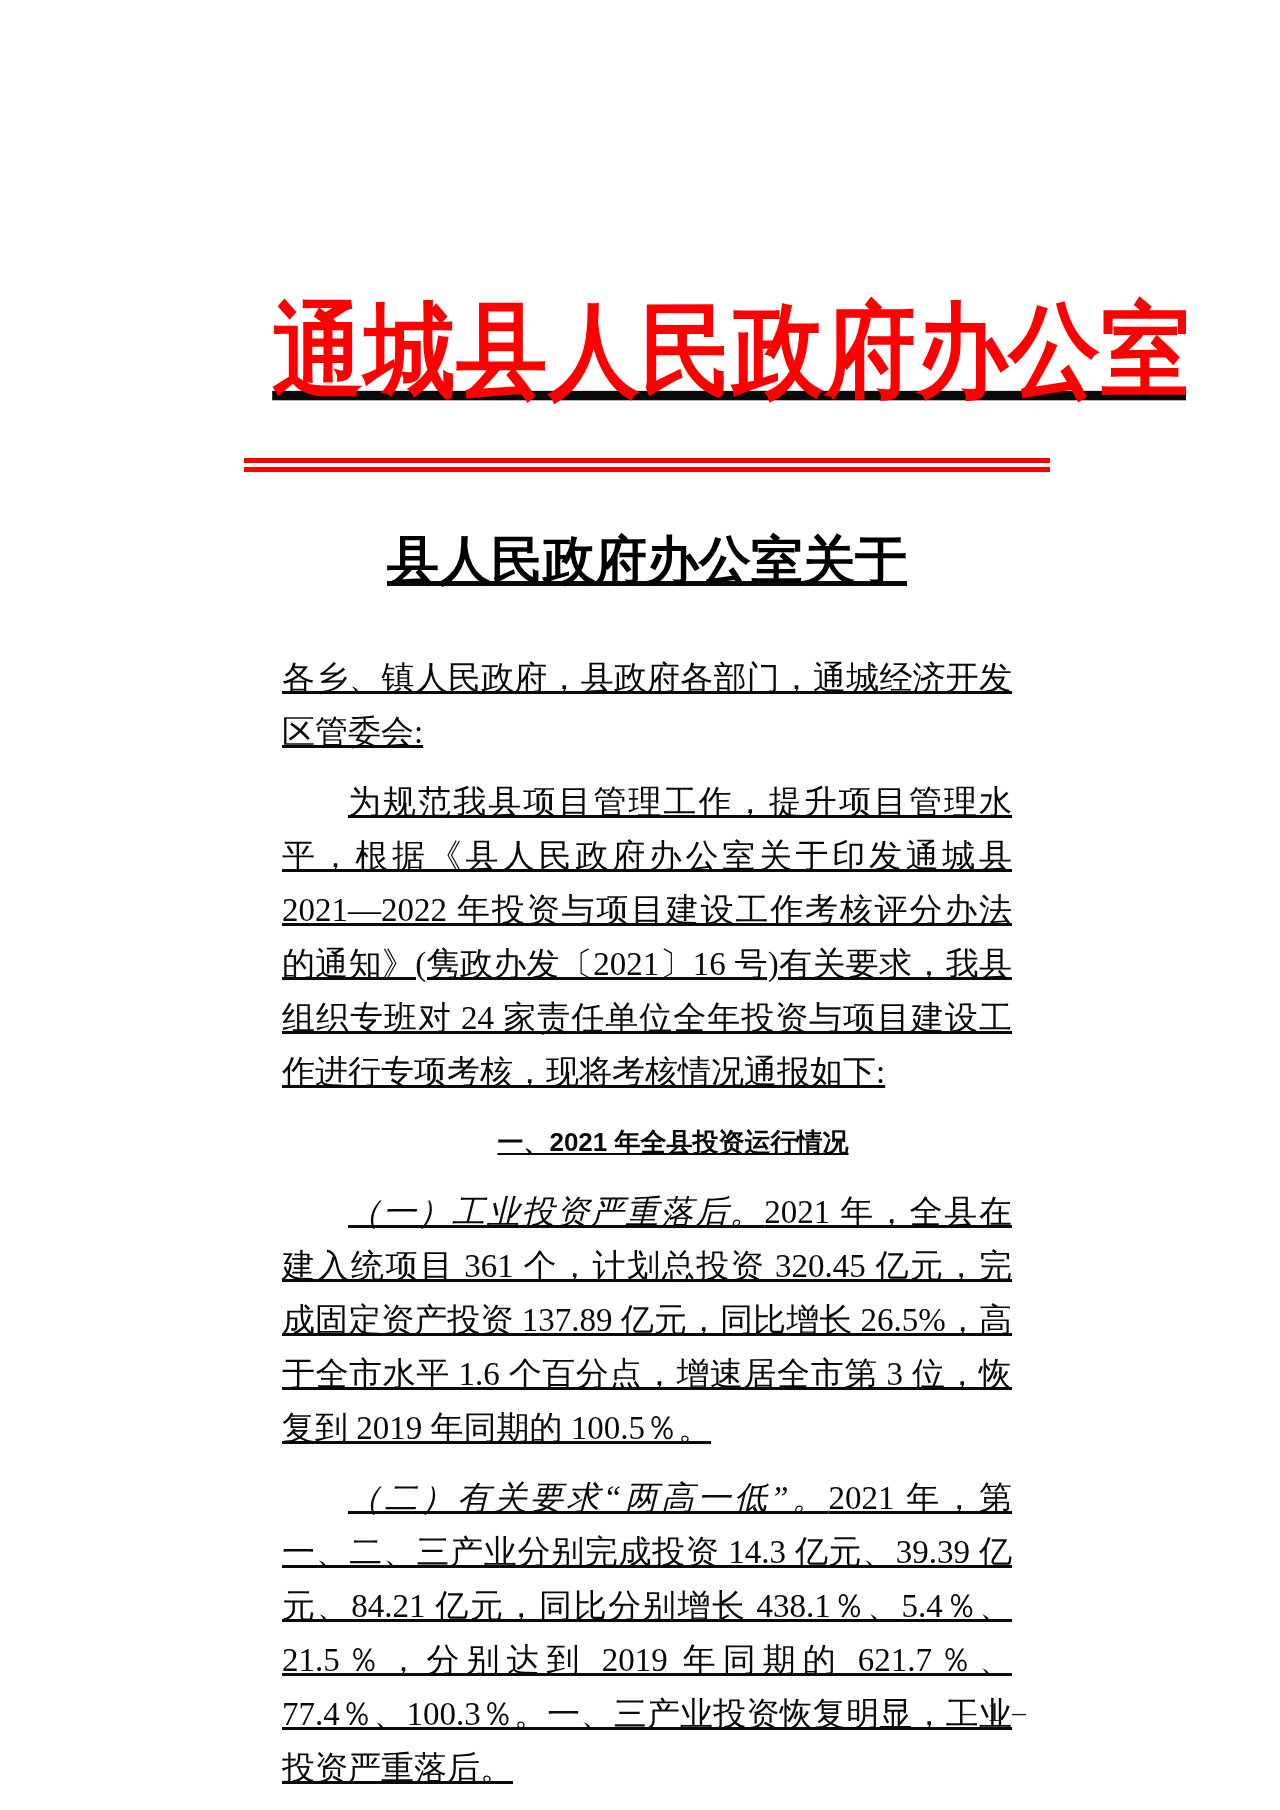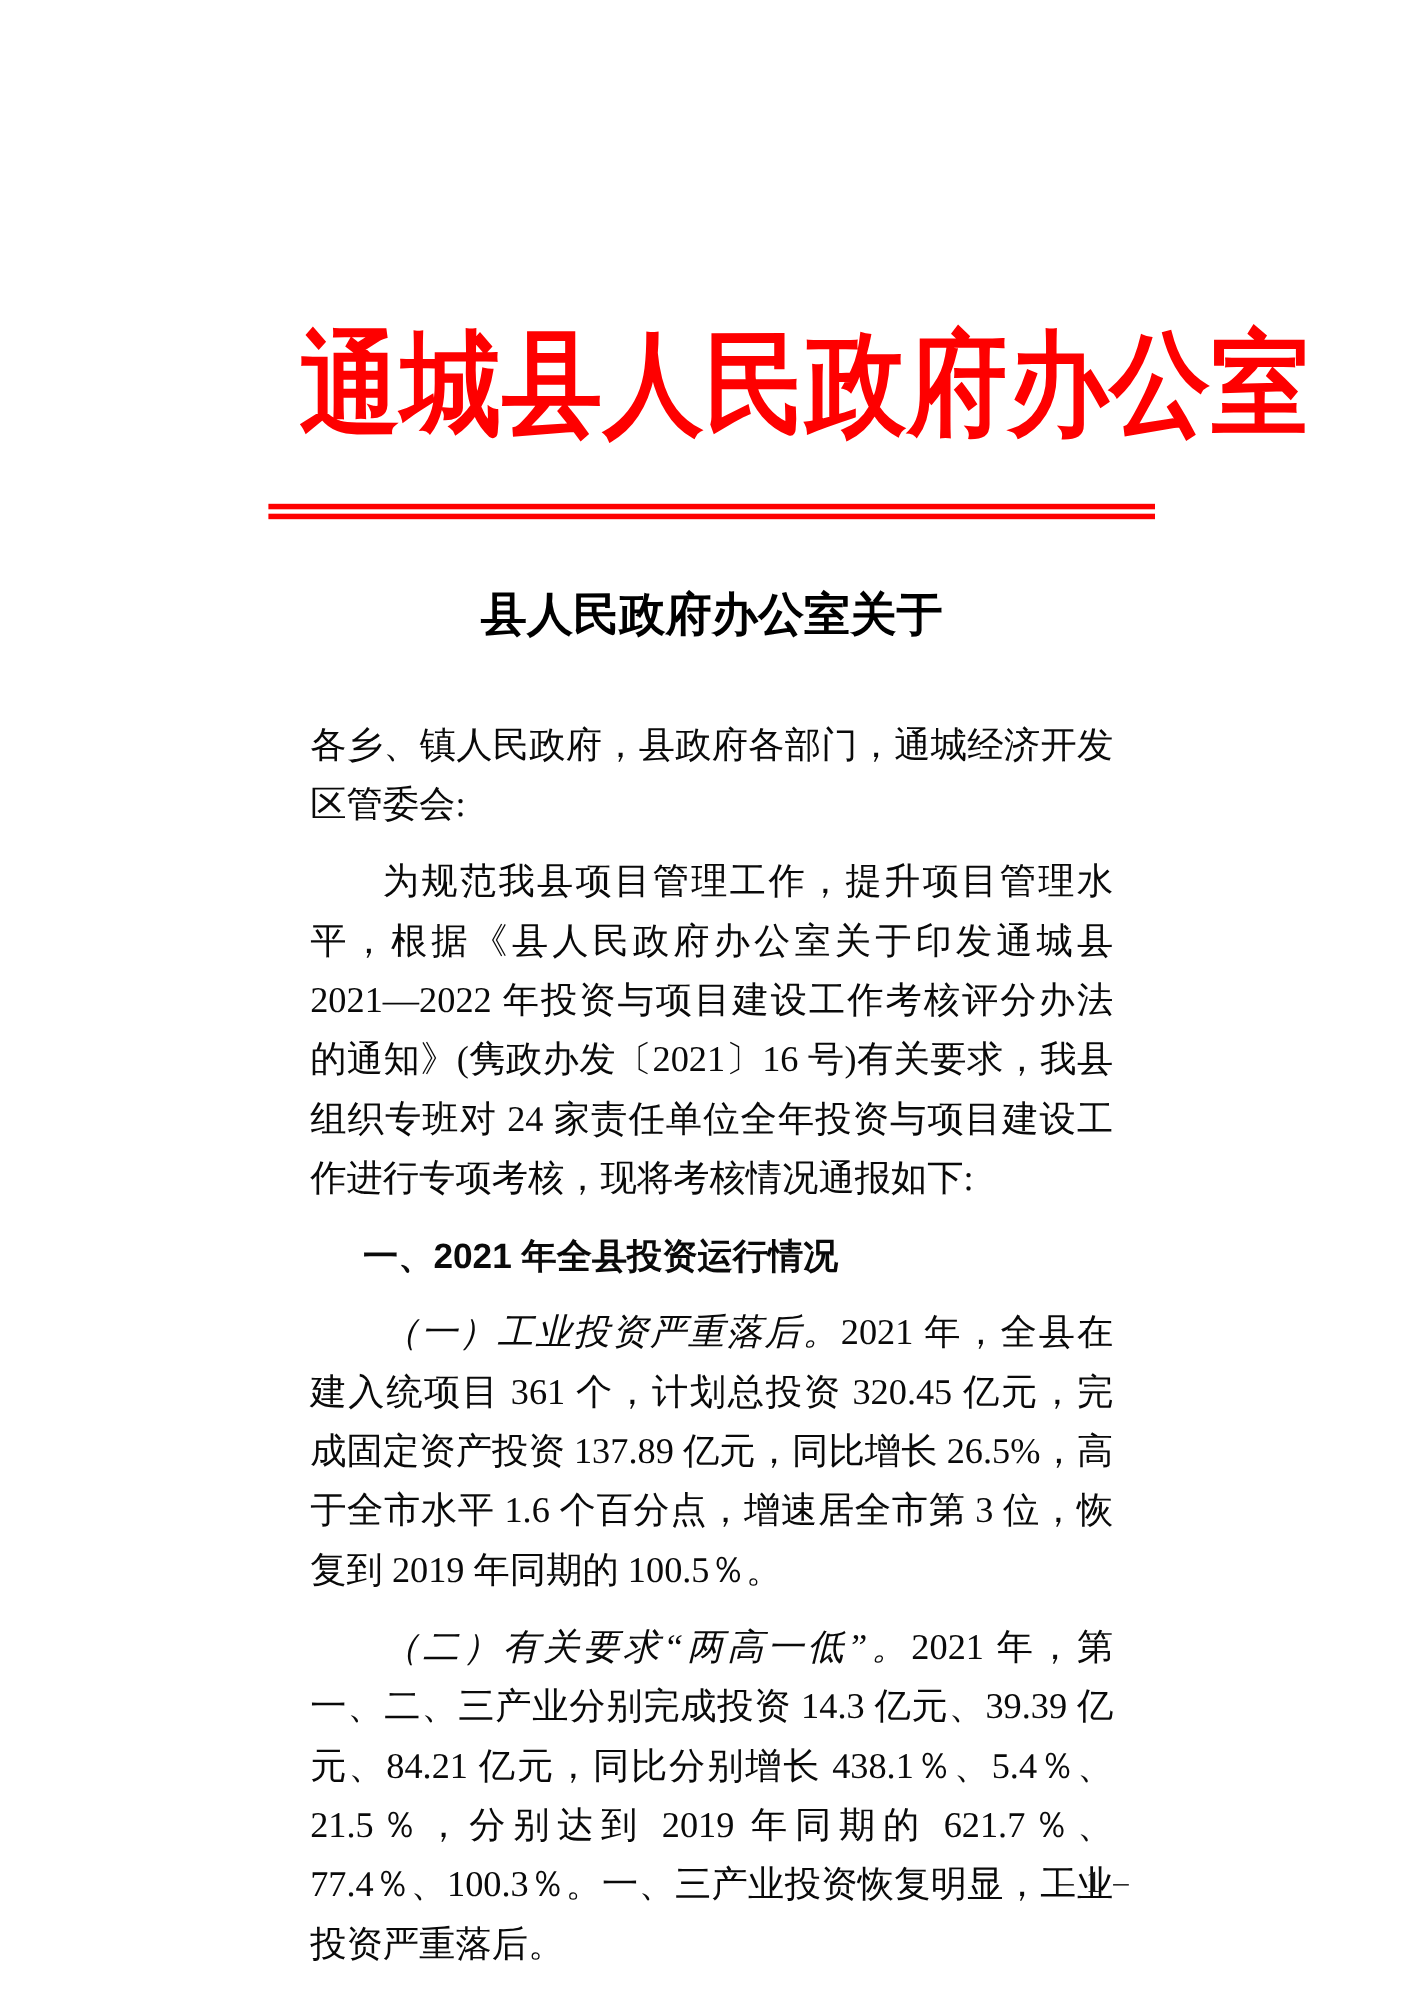--- a/index.html
+++ b/index.html
@@ -11,20 +11,21 @@
     position: relative;
     width: 1092px;
     height: 1810px;
     margin: 0 auto;
     background: #ffffff;
     box-sizing: border-box;
     padding: 0 158px 0 172px;
     font-family: "Liberation Serif", "DejaVu Serif", serif;
     color: #0a0a0a;
     overflow: hidden;
+    text-decoration: underline;
   }
   
   .letterhead {
     margin: 0 -22px;           
     padding-top: 300px;
   }
   .letterhead-title {
     margin: 0;
     text-align: center;
     font-size: 98px;
@@ -40,43 +41,43 @@
     margin-top: 54px;
     height: 4px;                       
     border-top: 5px solid var(--accent, #fe0000);
     border-bottom: 5px solid var(--accent, #fe0000);
   }
   
   .doc-title {
     margin: 60px 0 0 0;
     text-align: center;
     font-weight: bold;
-    font-size: 42px;
+    font-size: 52px;
     line-height: 57px;
     color: #000;
   }
   .doc-title-line { display: block; }
   
   .doc-body {
     margin-top: 62px;
     font-size: 33px;
     line-height: 54px;
     text-align: justify;
     word-break: normal;
   }
   .doc-body p { margin: 16px; }
   .para-indent { text-indent: 2em; }
   .section-heading {
     margin: 0;
     text-indent: 2em;
-    font-size: 32px;
+    font-size: 26px;
     line-height: 54px;
     font-weight: bold;
     font-family: "Liberation Sans", "DejaVu Sans", sans-serif;
-    text-align: left;
+    text-align: center;
   }
   .kaiti-lead {
     font-style: italic;   
   }
   
   .page-footer {
     position: absolute;
     right: 158px;
     bottom: 84px;
     font-size: 28px;

